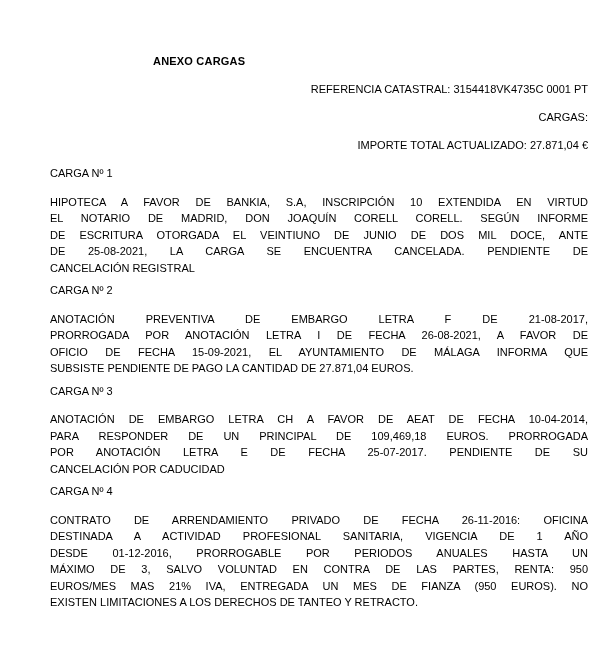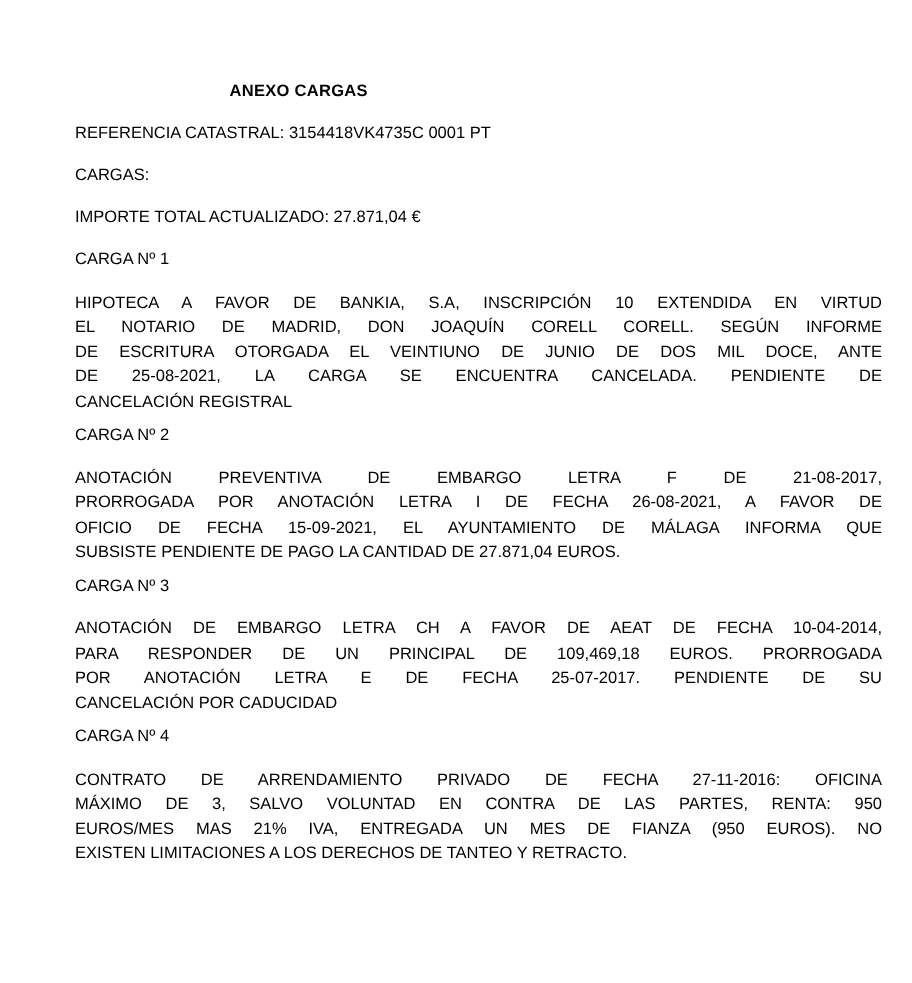--- a/index.html
+++ b/index.html
@@ -23,20 +23,21 @@
     font-size: 11px;
     line-height: 16.5px;
   }
   .doc-title {
     font-weight: bold;
     margin: 0 0 11.5px 103px;
     letter-spacing: 0.2px;
   }
   .meta-line {
     margin: 0 0 11.5px 0;
+    text-align: right;
   }
   .carga-heading {
     margin: 0 0 11.5px 0;
   }
   .carga-para {
     margin: 12px 0 6px 0;
   }
   .jline {
     text-align: justify;
     text-align-last: justify;
@@ -77,20 +78,22 @@
         </div>
         <div class="carga-heading">CARGA Nº 3</div>
         <div class="carga-para">
           <div class="jline">ANOTACIÓN DE EMBARGO LETRA CH A FAVOR DE AEAT DE FECHA 10-04-2014,</div>
           <div class="jline">PARA RESPONDER DE UN PRINCIPAL DE 109,469,18 EUROS. PRORROGADA</div>
           <div class="jline">POR ANOTACIÓN LETRA E DE FECHA 25-07-2017. PENDIENTE DE SU</div>
           <div class="jline last">CANCELACIÓN POR CADUCIDAD</div>
         </div>
         <div class="carga-heading">CARGA Nº 4</div>
         <div class="carga-para">
-          <div class="jline">CONTRATO DE ARRENDAMIENTO PRIVADO DE FECHA 27-11-2016: OFICINA</div>
+          <div class="jline">CONTRATO DE ARRENDAMIENTO PRIVADO DE FECHA 26-11-2016: OFICINA</div>
+          <div class="jline">DESTINADA A ACTIVIDAD PROFESIONAL SANITARIA, VIGENCIA DE 1 AÑO</div>
+          <div class="jline">DESDE 01-12-2016, PRORROGABLE POR PERIODOS ANUALES HASTA UN</div>
           <div class="jline">MÁXIMO DE 3, SALVO VOLUNTAD EN CONTRA DE LAS PARTES, RENTA: 950</div>
           <div class="jline">EUROS/MES MAS 21% IVA, ENTREGADA UN MES DE FIANZA (950 EUROS). NO</div>
           <div class="jline last">EXISTEN LIMITACIONES A LOS DERECHOS DE TANTEO Y RETRACTO.</div>
         </div>
       </div>
   </div>
 </div>
 
 </body></html>

